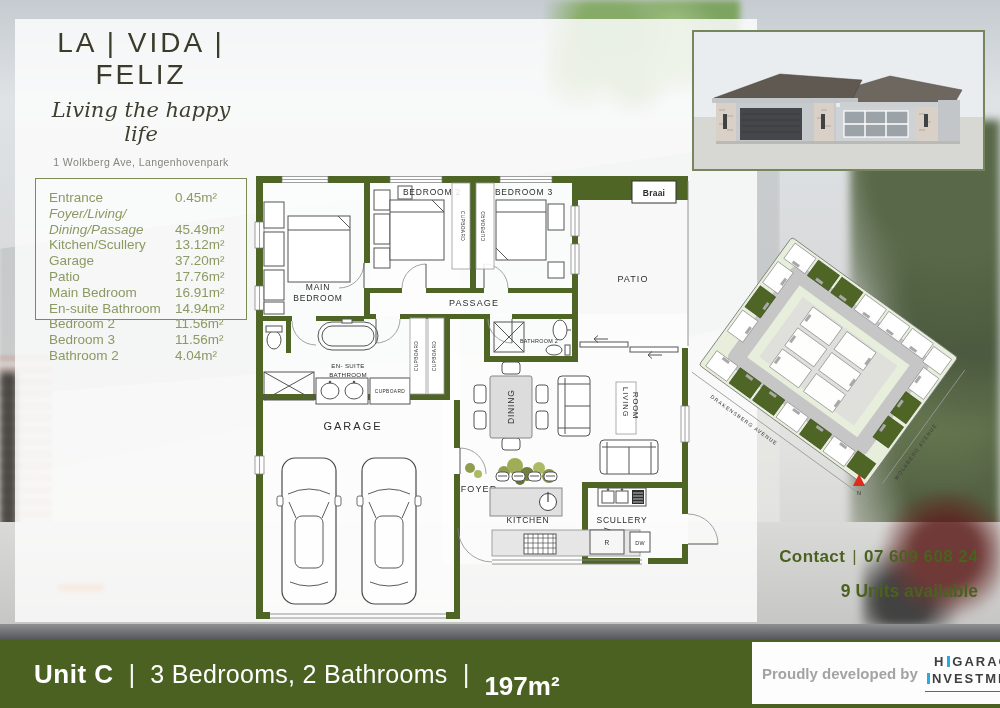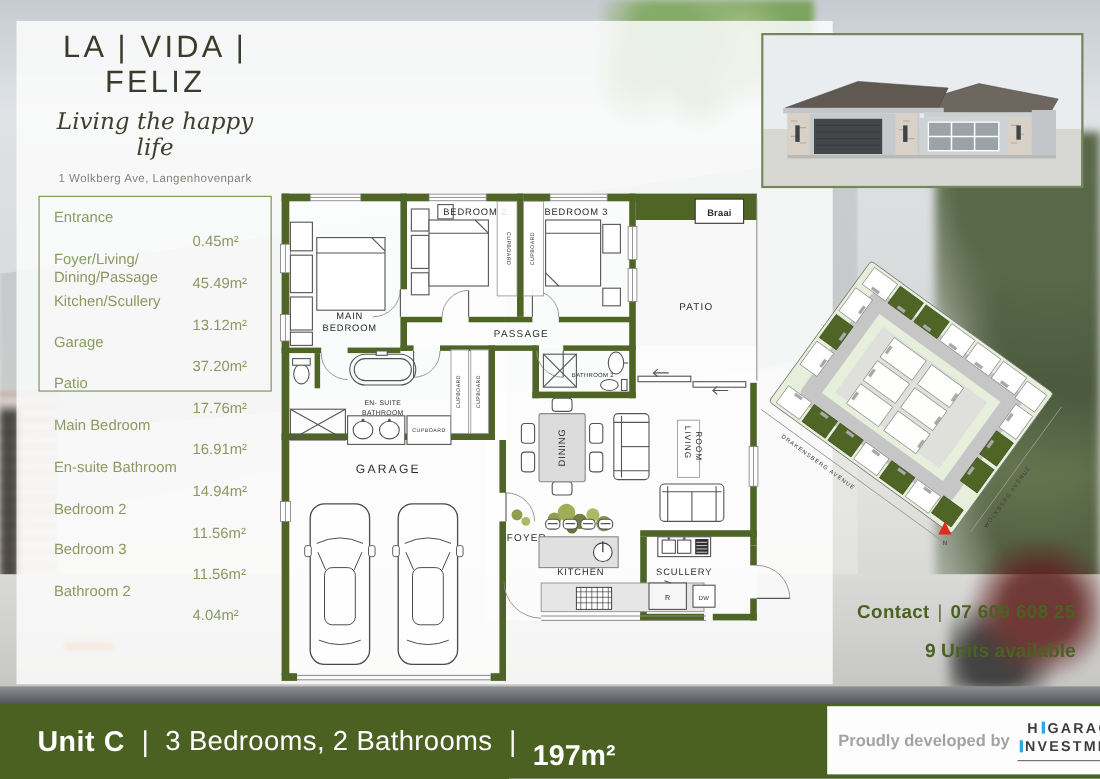--- a/index.html
+++ b/index.html
@@ -34,28 +34,28 @@
   .bg-orange{left:58px;top:584px;width:46px;height:7px;background:#d4792c;filter:blur(2px);opacity:.8;border-radius:4px;}
   .bg-darkstrip{left:0;top:624px;width:1000px;height:16px;background:linear-gradient(180deg,#8e8f91,#54555a);}
   
   .panel{position:absolute;z-index:2;left:15px;top:19px;width:742px;height:603px;background:rgba(253,253,253,.84);}
   
   .logo{position:absolute;z-index:3;left:33px;top:27px;width:216px;text-align:center;}
   .logo-title{font-size:28px;letter-spacing:3px;color:#3a3b2a;font-weight:500;}
   .logo-tagline{margin-top:7px;font-size:21px;font-style:italic;color:#3e3f2f;font-family:"DejaVu Serif",serif;}
   .logo-address{margin-top:10px;font-size:10.5px;letter-spacing:.4px;color:#84857c;}
   
-  .areas{position:absolute;z-index:3;left:35px;top:178px;width:212px;height:178px;box-sizing:border-box;
+  .areas{position:absolute;z-index:3;left:35px;top:178px;width:212px;height:142px;box-sizing:border-box;
          border:1.6px solid #7b8b51;background:rgba(255,255,255,.25);padding:11px 13px;
          color:#8b9a62;font-size:13.5px;line-height:15.8px;}
   .a-row{display:flex;}
   .a-lbl{flex:1;}
-  .a-val{width:58px;margin-top:22px;}
+  .a-val{width:58px;}
   .a-val.bottom{align-self:flex-end;}
-  .a-stack span{display:block;}
+  .a-stack span{display:block;font-style:italic;}
   
   .floorplan{position:absolute;z-index:3;left:252px;top:166px;}
   .floorplan text{font-family:"Liberation Sans",sans-serif;fill:#2d2d2d;}
   .w{fill:#4f6526;}
   .rl{font-size:9px;letter-spacing:1.1px;text-anchor:middle;}
   .rl2{font-size:8.5px;letter-spacing:.8px;text-anchor:middle;}
   .rs{font-size:5.4px;letter-spacing:.3px;text-anchor:middle;}
   .cb{font-size:4.8px;letter-spacing:.4px;text-anchor:middle;fill:#444;}
   .fx{fill:#fff;stroke:#555;stroke-width:1;}
   .fxn{fill:none;stroke:#555;stroke-width:1;}
@@ -541,21 +541,21 @@
       <text class="street" x="62" y="238">DRAKENSBERG AVENUE</text>
       <line x1="252" y1="66" x2="252" y2="206" stroke="#999" stroke-width=".8"></line>
       <text class="street" transform="translate(262,195) rotate(-90)">WOLKBERG AVENUE</text>
     </g>
     <polygon points="161,264 173,264 167,252" fill="#e02a1e"></polygon>
     <text x="167" y="273" style="font-size:5.5px;fill:#333;text-anchor:middle">N</text>
   </svg>
 
   <div class="contact">
     <div class="contact-line1">
-      <span>Contact</span><span class="contact-sep">|</span><span>07 609 608 25</span>
+      <span>Contact</span><span class="contact-sep">|</span><span>07 609 608 24</span>
     </div>
     <div class="contact-line2">9 Units available</div>
   </div>
 
   <div class="banner">
     <span class="unit">Unit C</span>
     <span class="sep">|</span>
     <span class="specs">3 Bedrooms, 2 Bathrooms</span>
     <span class="sep">|</span>
     <span class="area">197m²</span>

